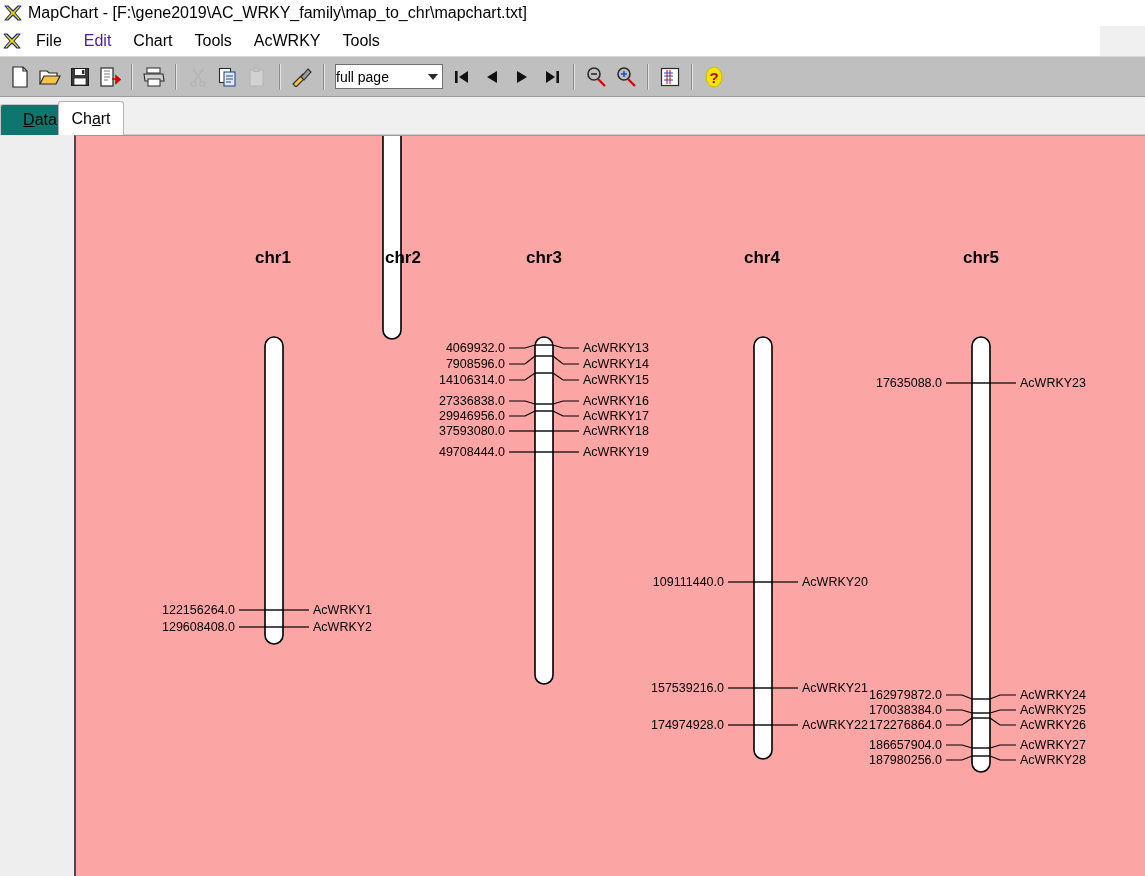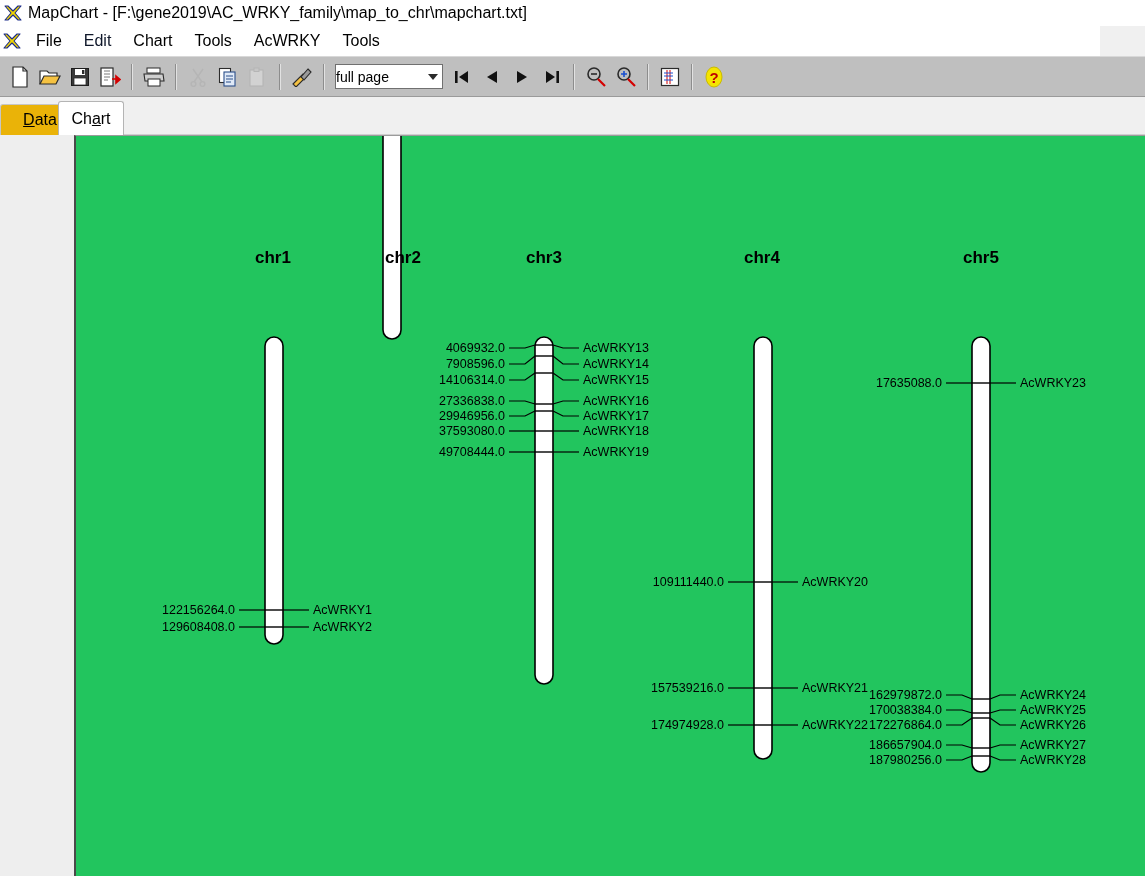--- a/index.html
+++ b/index.html
@@ -56,21 +56,21 @@
     padding-left: 3px;
     box-sizing: border-box;
   }
   .menu-item {
     font-size: 16px;
     color: #000;
     padding: 2px 11px;
     white-space: nowrap;
     cursor: default;
   }
-  .menu-item.disabled { color: #0f172a; }
+  .menu-item.disabled { color: #4c1d95; }
 
   
   .toolbar {
     position: absolute;
     left: 0; top: 56px;
     width: 1145px; height: 41px;
     background: #bfbfbf;
     border-top: 1px solid #d8d8d8;
     border-bottom: 1px solid #9a9a9a;
     box-sizing: border-box;
@@ -132,21 +132,21 @@
     font-size: 16px;
     color: #000;
     display: flex;
     align-items: center;
     justify-content: center;
     border: 1px solid #c6c6c6;
     border-bottom: none;
     border-radius: 3px 3px 0 0;
   }
   .tab.inactive {
-    background: #eab308;
+    background: #0f766e;
     left: 0px;
     width: 80px;
   }
   .tab.active {
     background: #ffffff;
     left: 58px;
     width: 66px;
     top: 4px;
     height: 34px;
     border-color: #b4b4b4;
@@ -159,21 +159,21 @@
     left: 0; top: 135px;
     width: 1145px;
     height: 741px;
     background: #eeeeee;
   }
   .chartpane {
     position: absolute;
     left: 74px; top: 0px;
     width: 1071px;
     height: 741px;
-    background: #22c55e;
+    background: #fca5a5;
     border-left: 2px solid #4a4a4a;
     border-top: 1px solid #9b9b9b;
     box-sizing: border-box;
     overflow: hidden;
   }
   .chart-svg { display: block; }
 
   
   text { font-family: "Liberation Sans", sans-serif; }
 </style>

